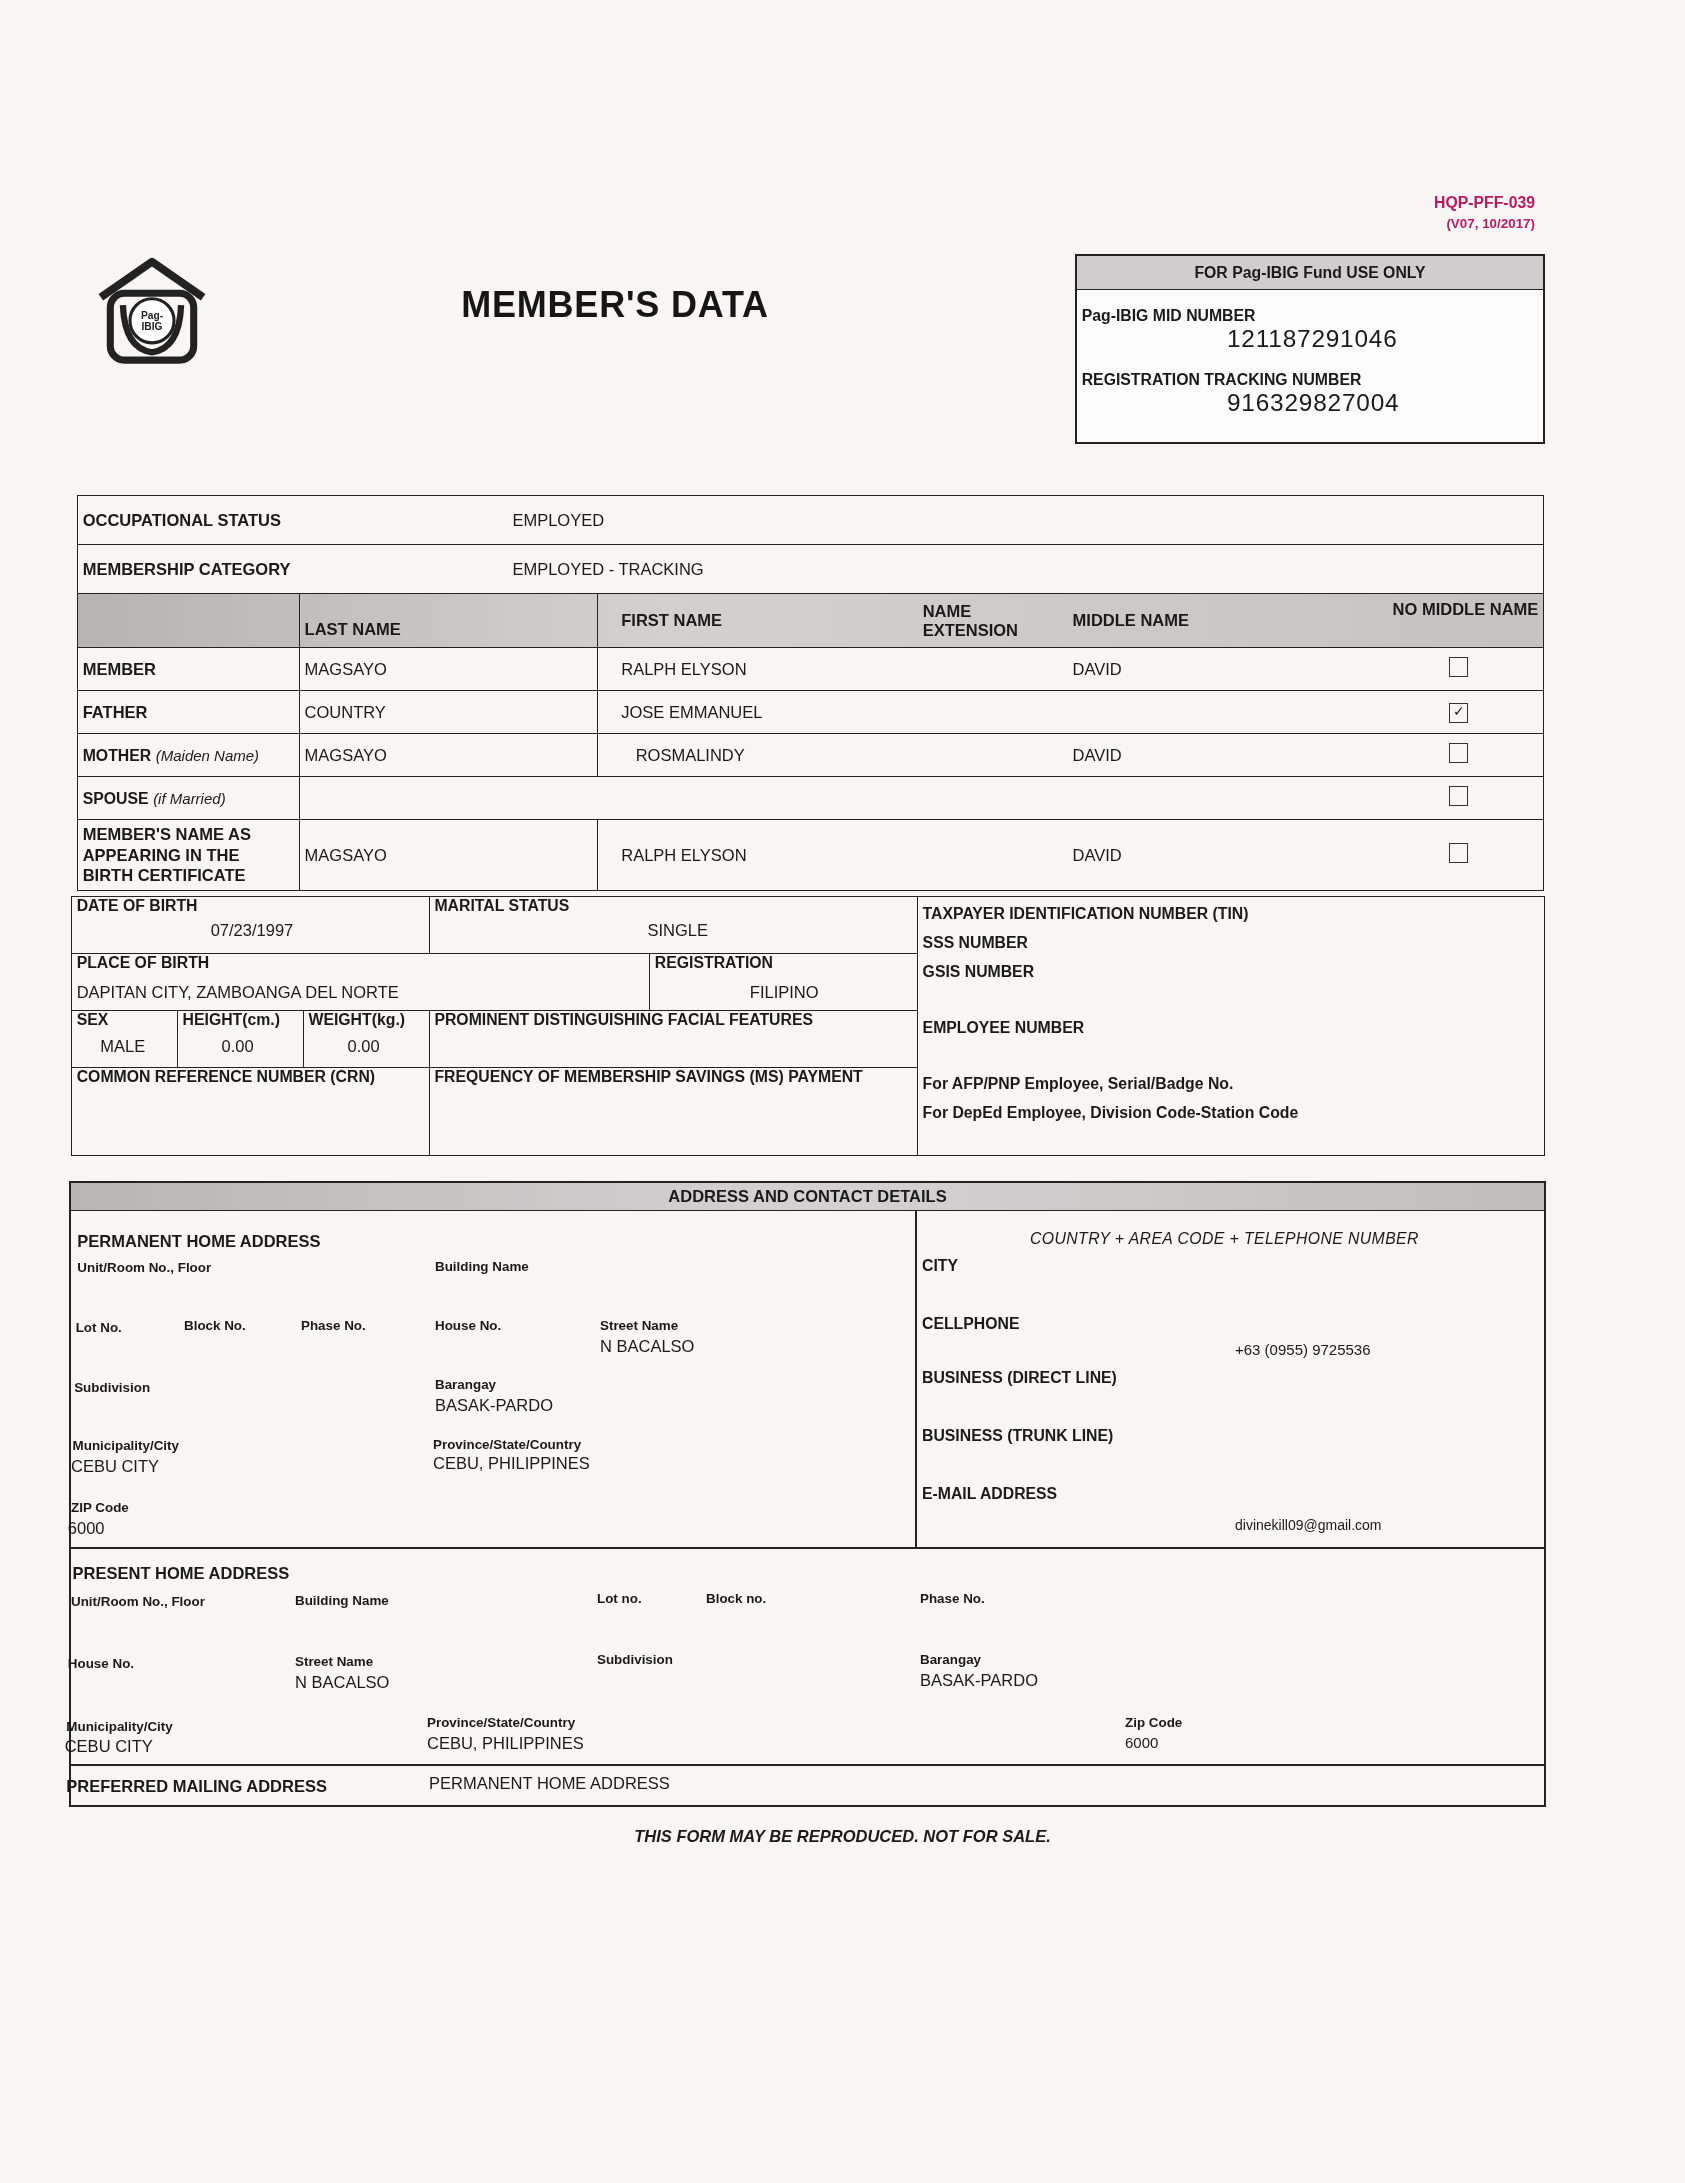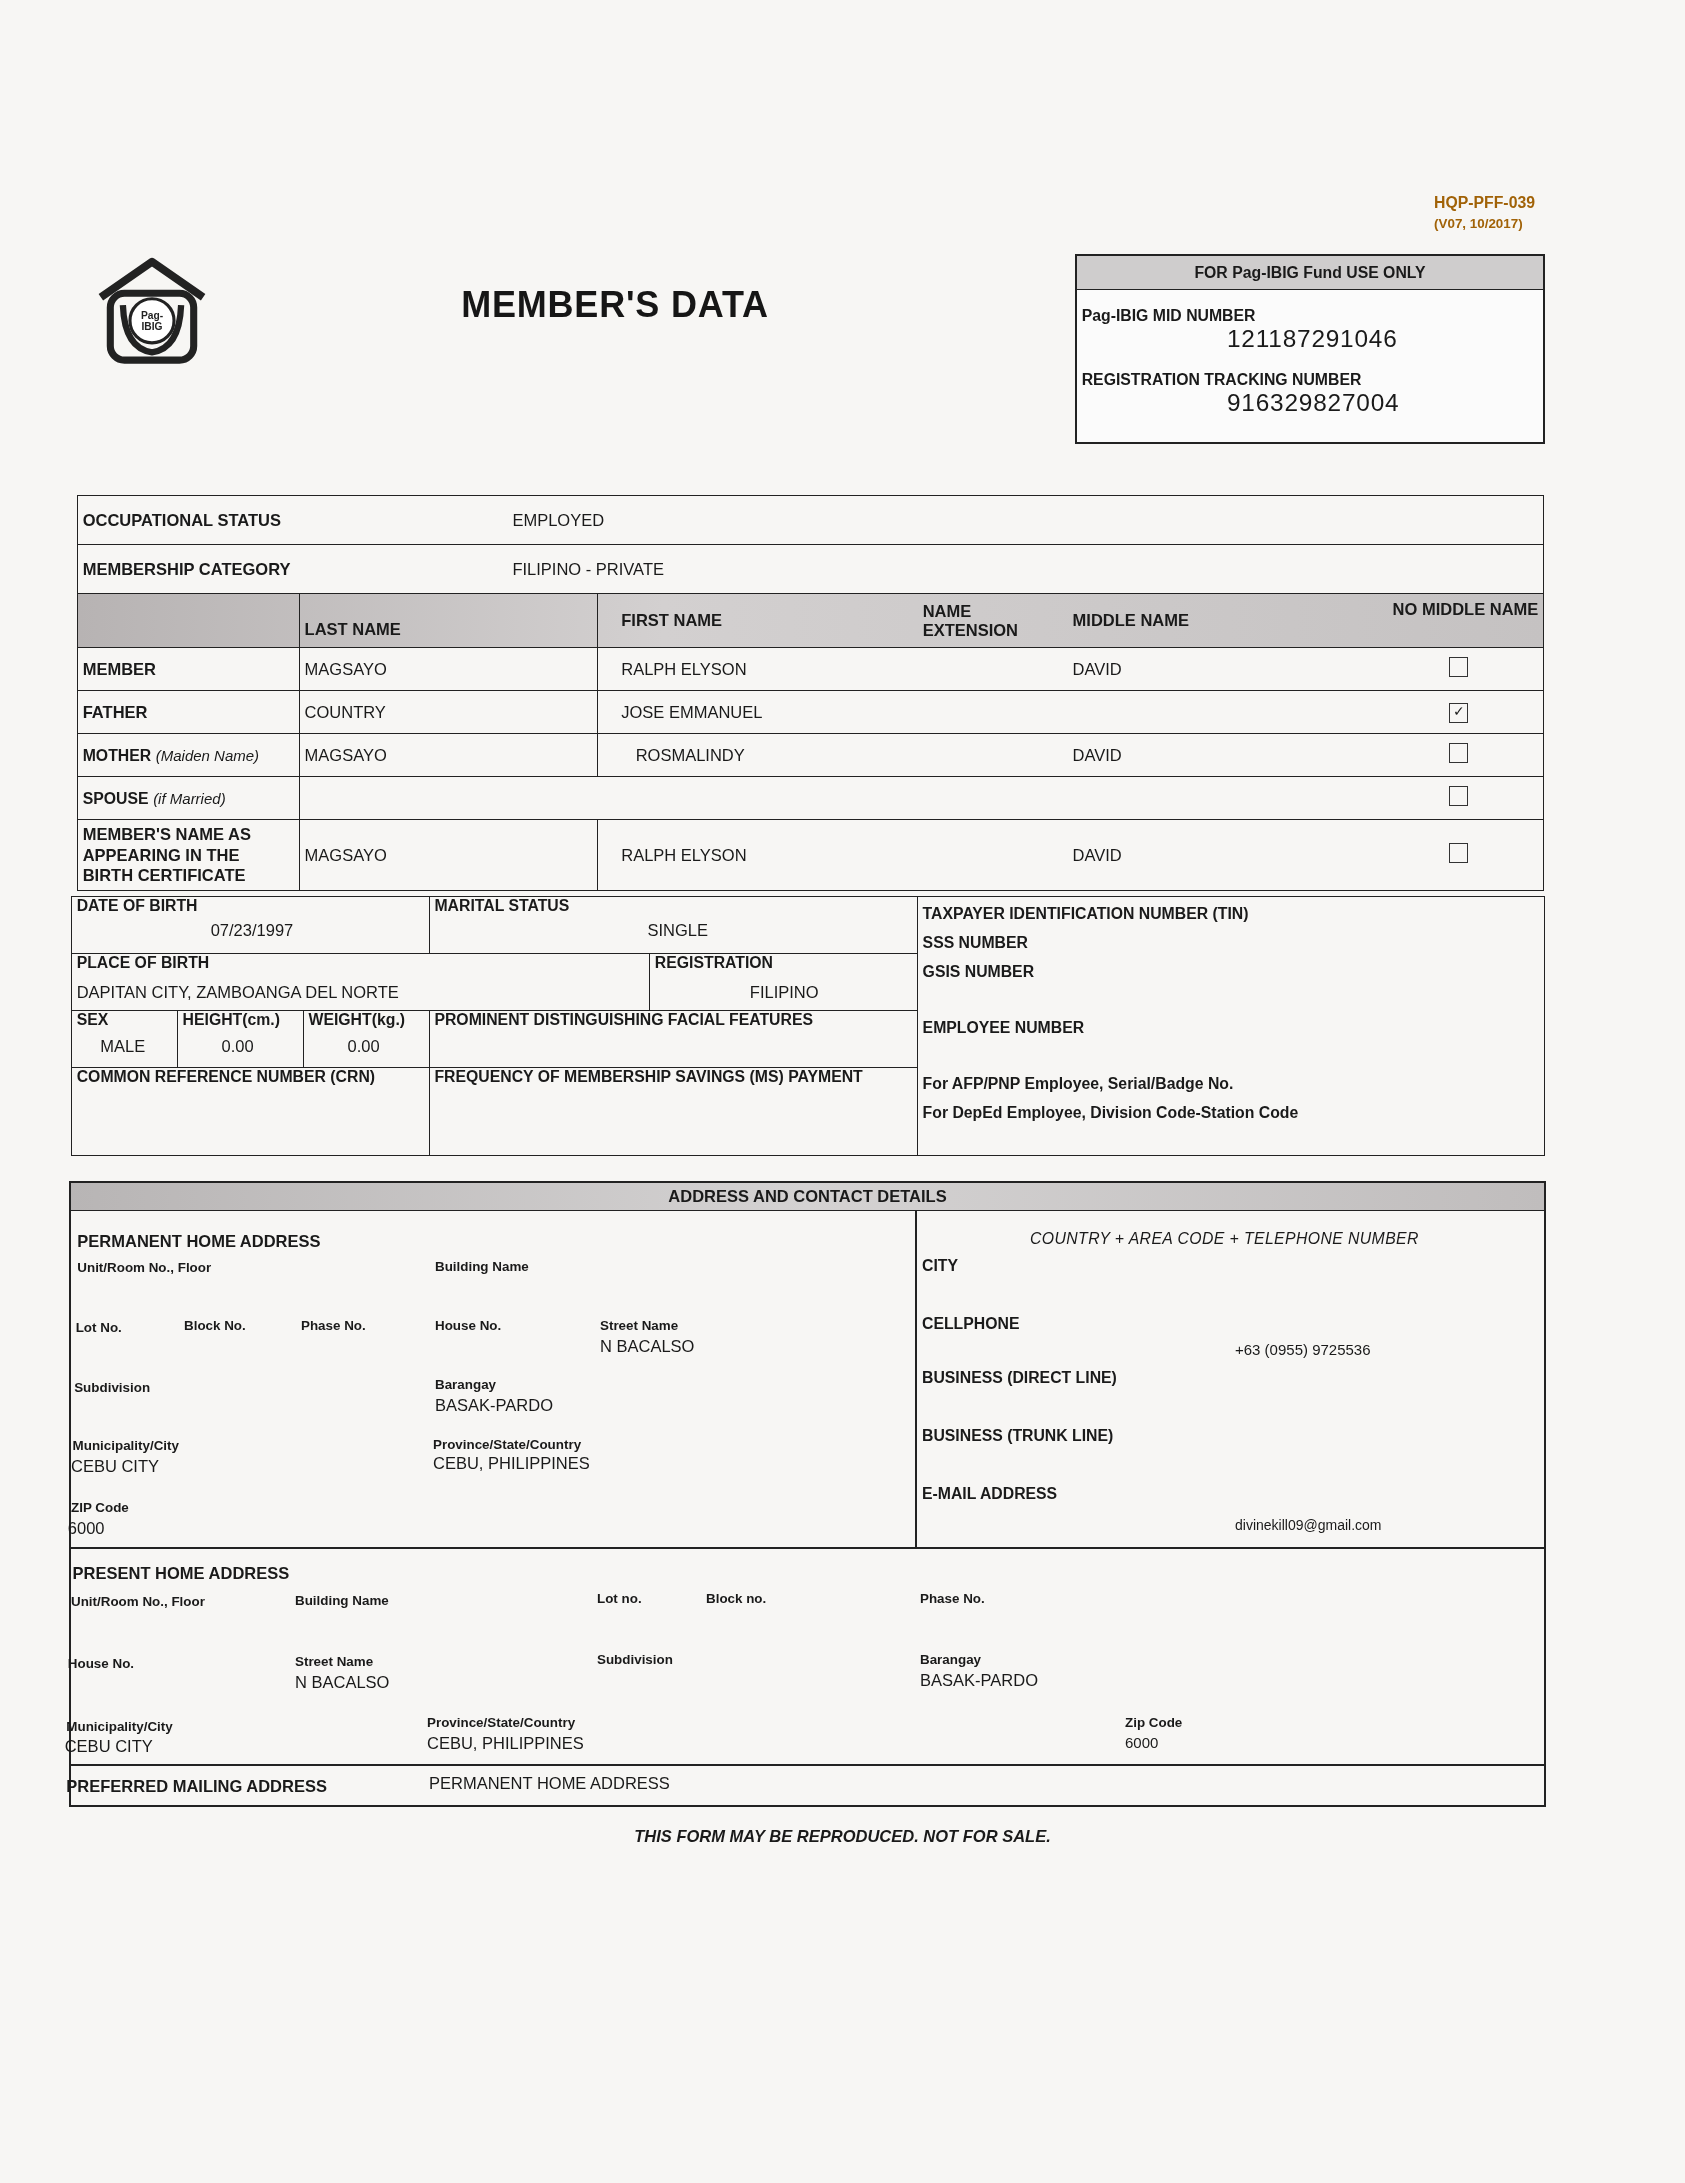--- a/index.html
+++ b/index.html
@@ -1,21 +1,21 @@
 <!DOCTYPE html>
 <html style="font-size:12.6px"><head>
 <meta charset="utf-8">
 <style>
   html, body { margin:0; padding:0; }
   body {
     width:1685px; height:2183px; background:#f7f6f4; position:relative; overflow:hidden;
     font-family:"Liberation Sans", sans-serif; color:#1a1a1a;
   }
   .abs { position:absolute; }
-  .code { right:150px; top:193px; font-weight:bold; font-size:15.8px; line-height:20.5px; color:#a16207; }
+  .code { right:150px; top:193px; text-align:right; font-weight:bold; font-size:15.8px; line-height:20.5px; color:#be185d; }
   .code .ver { font-size:13.4px; }
   .logo { left:93px; top:250px; width:118px; height:118px; }
   .title { left:410px; top:276px; width:410px; text-align:center; font-weight:bold; font-size:36px; line-height:58px; letter-spacing:0.8px; color:#161616; }
   .fund-box { left:1075px; top:254px; width:466px; height:186px; border:2.4px solid #222; background:#fbfbfb; }
   .fund-head { height:33px; background:#cfcdcd; border-bottom:1.6px solid #222; text-align:center; font-weight:bold; font-size:15.8px; line-height:33px; }
   .fund-label { font-weight:bold; font-size:15.8px; margin-left:4.7px; }
   .fund-val { font-size:24.4px; margin-left:150px; letter-spacing:0.8px; }
 
   table { border-collapse:collapse; }
   .t1 { position:absolute; left:77px; top:495px; width:1467px; }
@@ -77,21 +77,21 @@
       <col style="width:307px">
       <col style="width:169px">
   </colgroup>
   <tbody>
       <tr style="height:49px">
     <td class="lbl" style="border-right:none">OCCUPATIONAL STATUS</td>
     <td colspan="5" class="val" style="border-left:none;padding-left:213px;">EMPLOYED</td>
   </tr>
   <tr style="height:49px">
     <td class="lbl" style="border-right:none">MEMBERSHIP CATEGORY</td>
-    <td colspan="5" class="val" style="border-left:none;padding-left:213px;">FILIPINO - PRIVATE</td>
+    <td colspan="5" class="val" style="border-left:none;padding-left:213px;">EMPLOYED - TRACKING</td>
   </tr>
   <tr style="height:54px" class="shade">
     <td></td>
     <td class="lbl" style="vertical-align:bottom;padding-bottom:7.9px">LAST NAME</td>
     <td class="lbl" style="border-left:none;border-right:none;padding-left:23.6px">FIRST NAME</td>
     <td class="lbl" style="border-left:none;border-right:none;width:95px">NAME EXTENSION</td>
     <td class="lbl" style="border-left:none;border-right:none">MIDDLE NAME</td>
     <td class="lbl" style="border-left:none;text-align:right;vertical-align:top;padding-top:6.3px">NO MIDDLE NAME</td>
   </tr>
   <tr style="height:43px">

